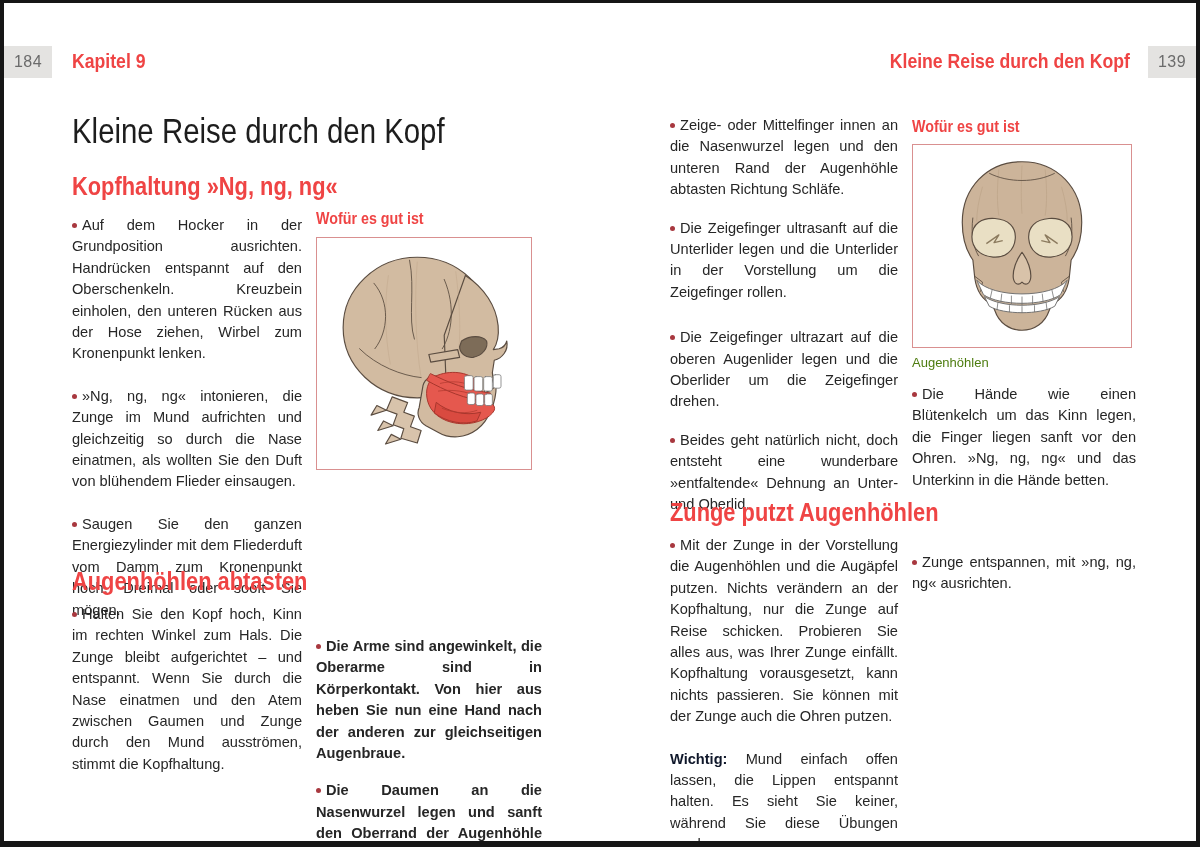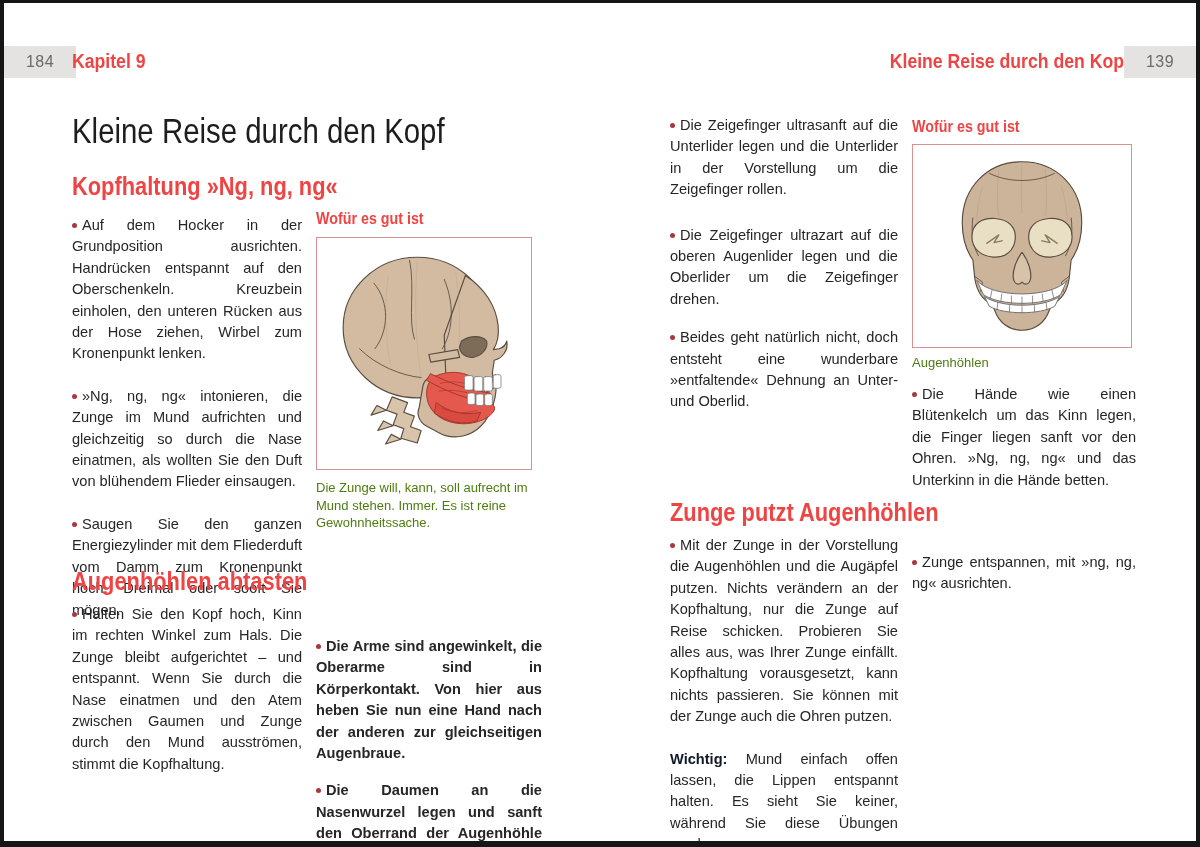--- a/index.html
+++ b/index.html
@@ -9,21 +9,21 @@
     width:1200px;height:847px;
     box-sizing:border-box;
     border-style:solid;border-color:#161616;
     border-width:3px 4px 6px 4px;
     background:#ffffff;
     overflow:hidden;
   }
   .abs{position:absolute;}
   
   .tab{
-    width:72px;height:32px;background:#e4e3e1;
+    width:48px;height:32px;background:#e4e3e1;
     display:flex;align-items:center;justify-content:center;
     font-size:16px;color:#6b6b6b;letter-spacing:.5px;
   }
   
   .squeeze{display:inline-block;transform:scaleX(.84);transform-origin:0 50%;white-space:nowrap;}
   .squeeze-r{display:inline-block;transform:scaleX(.84);transform-origin:100% 50%;white-space:nowrap;}
   .accent{color:#ef4444;}
   .chapter-label{font-size:21px;font-weight:700;}
   .running-head{font-size:21px;font-weight:700;text-align:right;}
   .doc-title{font-size:35px;font-weight:400;color:#1d1d1d;margin:0;}
@@ -137,38 +137,36 @@
           <rect x="169" y="139" width="9" height="15" rx="2"></rect>
           <rect x="179" y="137" width="8" height="14" rx="2"></rect>
           <rect x="152" y="156" width="8" height="12" rx="2"></rect>
           <rect x="161" y="157" width="8" height="12" rx="2"></rect>
           <rect x="170" y="157" width="8" height="12" rx="2"></rect>
         </g>
       </g>
     </svg>
   </div>
 
-  <div class="abs caption" style="left:312px;top:476px;width:234px;">
-    <span>Die Zunge will, kann, soll aufrecht im Mund stehen. Immer. Es ist reine Gewohnheitssache.</span>
-  </div>
 
   <div class="abs col" style="left:312px;top:633px;width:226px;font-weight:bold;">
     <p style="margin-bottom:16px;"><span class="dot"></span><span>Die Arme sind angewinkelt, die Oberarme sind in Körperkontakt. Von hier aus heben Sie nun eine Hand nach der anderen zur gleichseitigen Augenbraue.</span></p>
     <p><span class="dot"></span><span>Die Daumen an die Nasenwurzel legen und sanft den Oberrand der Augenhöhle abtasten, Richtung Schläfe wandern.</span></p>
   </div>
 
   <div class="abs running-head accent" style="right:66px;top:46px;">
     <span class="squeeze-r">Kleine Reise durch den Kopf</span>
   </div>
 
   <div class="abs tab" style="right:0;top:43px;">
     <span>139</span>
   </div>
 
   <div class="abs col" style="left:666px;top:112px;width:228px;">
+    <p style="margin-bottom:17px;"><span class="dot"></span><span>Zeige- oder Mittelfinger innen an die Nasenwurzel legen und den unteren Rand der Augenhöhle abtasten Richtung Schläfe.</span></p>
     <p style="margin-bottom:24px;"><span class="dot"></span><span>Die Zeigefinger ultrasanft auf die Unterlider legen und die Unterlider in der Vorstellung um die Zeigefinger rollen.</span></p>
     <p style="margin-bottom:17px;"><span class="dot"></span><span>Die Zeigefinger ultrazart auf die oberen Augenlider legen und die Oberlider um die Zeigefinger drehen.</span></p>
     <p><span class="dot"></span><span>Beides geht natürlich nicht, doch entsteht eine wunderbare »entfaltende« Dehnung an Unter- und Oberlid.</span></p>
   </div>
 
   <h2 class="abs sec-head accent" style="left:666px;top:494px;">
     <span class="squeeze">Zunge putzt Augenhöhlen</span>
   </h2>
 
   <div class="abs col" style="left:666px;top:532px;width:228px;">

